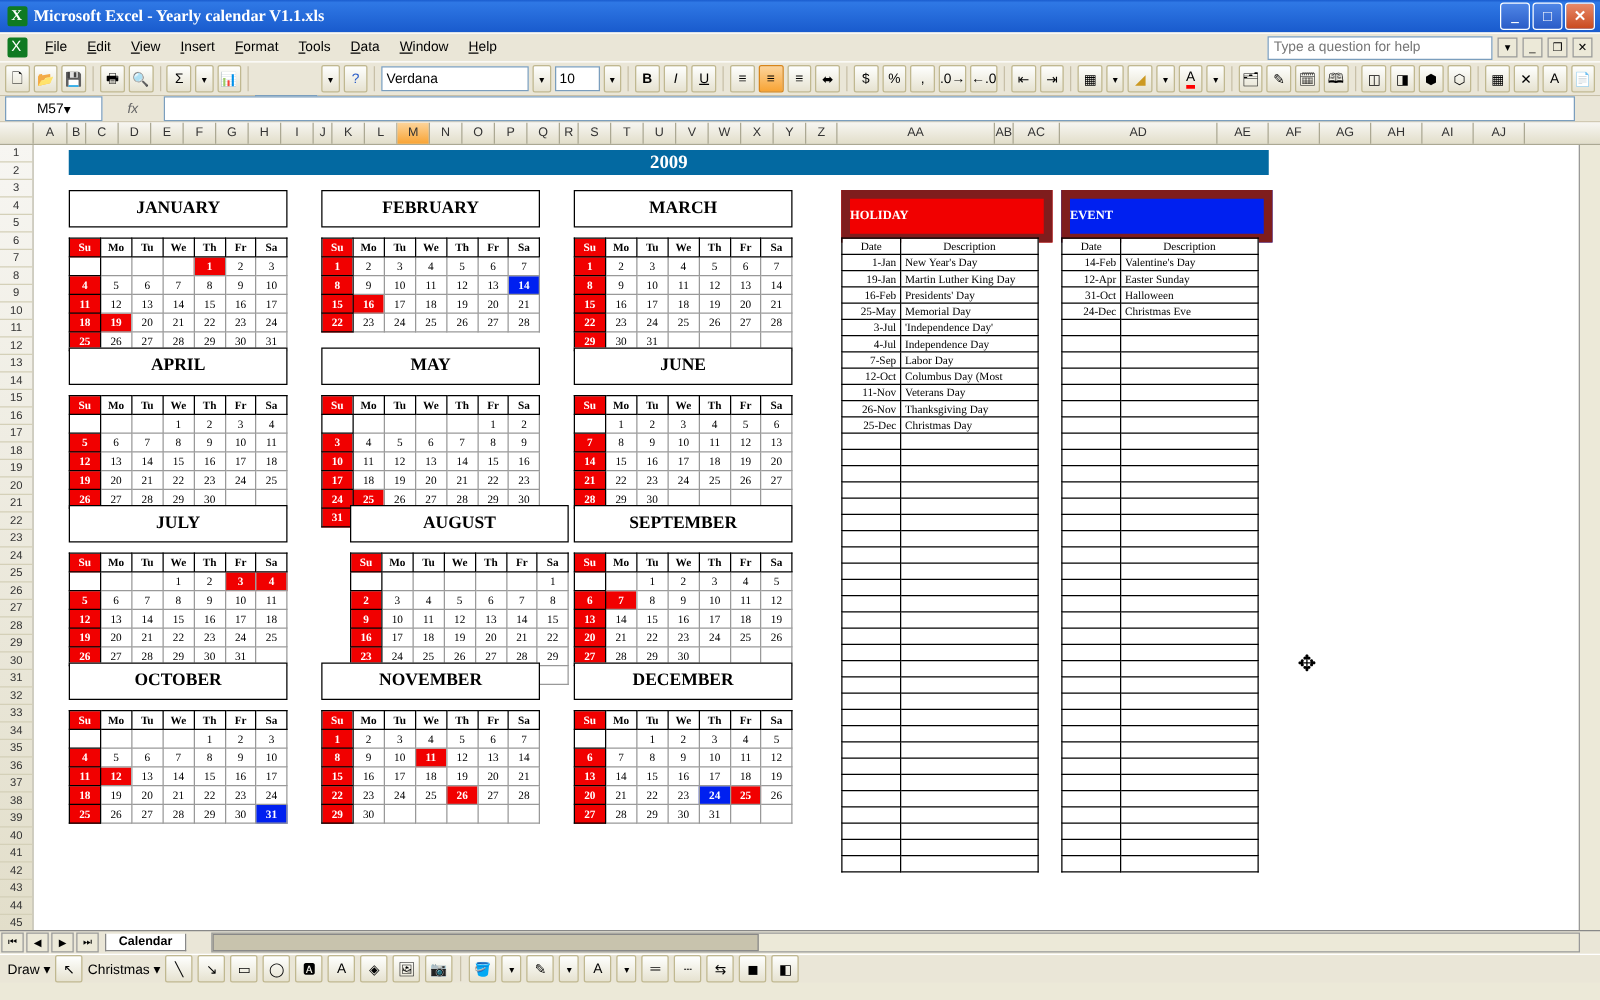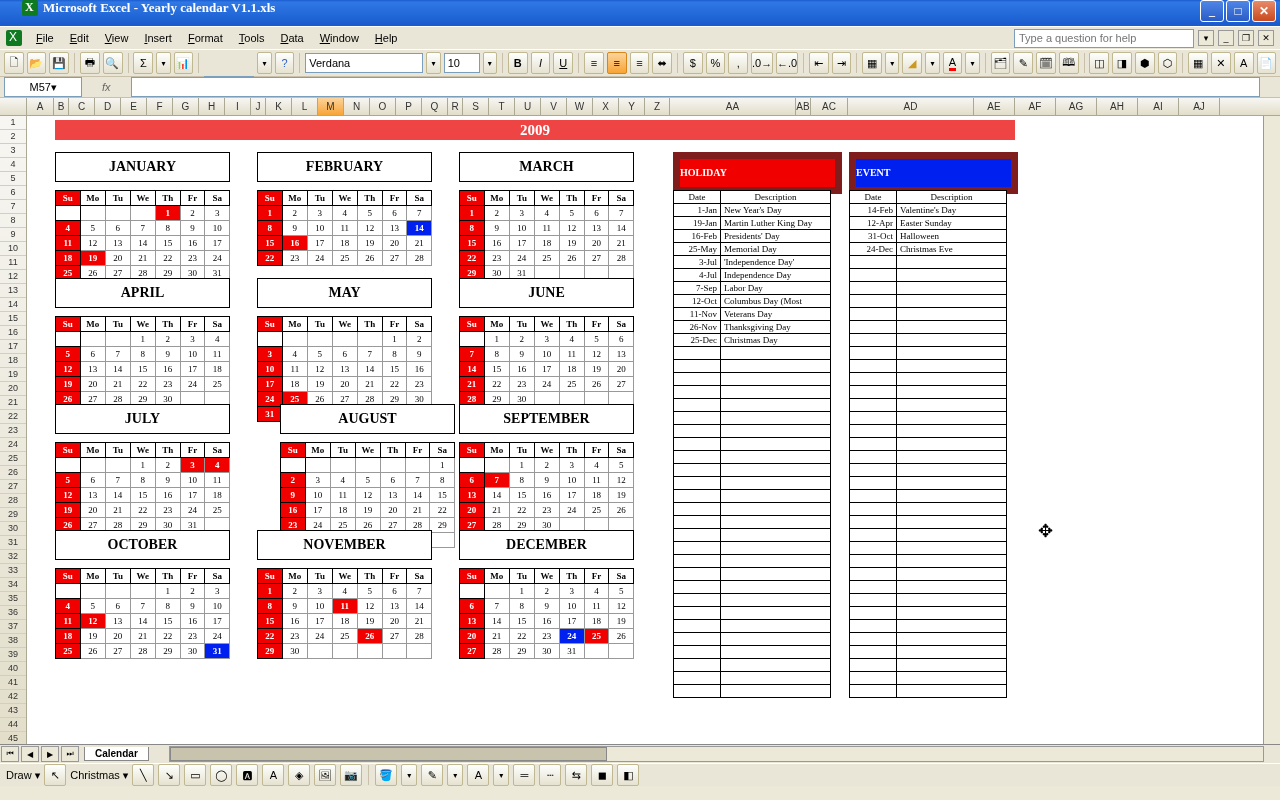--- a/index.html
+++ b/index.html
@@ -1,16 +1,16 @@
 <!DOCTYPE html>
 <html><head>
 <meta charset="utf-8">
 <style>
 html,body{margin:0;padding:0;font-family:Tahoma,Verdana,sans-serif;font-size:11px;background:#ece9d8;color:#000;overflow:hidden;width:1280px;height:800px}
-.titlebar{height:26px;background:linear-gradient(#1a5cce,#2f78e5 8%,#1a5cce 95%);display:flex;align-items:flex-start;color:#fff;font-family:Tahoma;font-size:13px;font-weight:bold;padding-left:22px}
+.titlebar{height:26px;background:linear-gradient(#1a5cce,#2f78e5 8%,#1a5cce 95%);display:flex;align-items:center;color:#fff;font-family:Tahoma;font-size:13px;font-weight:bold;padding-left:6px}
 .titlebar .ticon{width:16px;height:16px;background:#0f7a22;margin-right:5px;display:inline-block;position:relative;border-radius:2px}
 .titlebar .ticon::after{content:"X";position:absolute;left:3px;top:0;color:#fff;font-size:12px}
 .titlebar .title{flex:1}
 .winbtns{display:flex;gap:2px;margin-right:4px}
 .winbtn{width:22px;height:20px;border:1px solid #fff;border-radius:3px;display:flex;align-items:center;justify-content:center;color:#fff;font-weight:bold;font-size:12px}
 .winbtn.min,.winbtn.max{background:linear-gradient(#4f86e6,#2a5cc7)}
 .winbtn.close{background:linear-gradient(#e88a6a,#c94a1e)}
 .menubar{height:22px;background:#eae6d7;display:flex;align-items:center;padding:0 6px;border-top:1px solid #fff}
 .menubar .micon{width:16px;height:16px;background:#0f7a22;margin-right:6px;border-radius:2px;position:relative}
 .menubar .micon::after{content:"X";position:absolute;left:3px;top:0;color:#fff;font-size:12px}
@@ -34,21 +34,21 @@
 .grid{position:relative;background:#fff;height:646px;overflow:hidden}
 .colhdr{display:flex;height:17px;background:linear-gradient(#f7f6f2,#e2deca);border-bottom:1px solid #aba893}
 .rowhdrspace{width:26px;border-right:1px solid #aba893}
 .ch{border-right:1px solid #aba893;text-align:center;font-size:10px;color:#333;line-height:17px}
 .ch.sel{background:linear-gradient(#fcd49b,#f8a435)}
 .gridbody{display:flex;height:629px}
 .rowhdrs{width:26px;background:linear-gradient(#f7f6f2,#e2deca);border-right:1px solid #aba893}
 .rh{height:13px;border-bottom:1px solid #d4d0b8;text-align:center;font-size:9px;line-height:13px;color:#333}
 .content{position:relative;flex:1;background:#fff}
 
-.yearbar{position:absolute;left:28px;top:4px;width:960px;height:20px;background:#ef4444;color:#fff;text-align:center;font-family:Verdana;font-size:15px;font-weight:bold;line-height:20px}
+.yearbar{position:absolute;left:28px;top:4px;width:960px;height:20px;background:#0369a1;color:#fff;text-align:center;font-family:Verdana;font-size:15px;font-weight:bold;line-height:20px}
 .monthblock{position:absolute;width:175px}
 .mtitle{height:28px;border:1px solid #000;text-align:center;font-family:Verdana;font-weight:bold;font-size:14px;line-height:28px;background:#fff}
 .mgrid{margin-top:8px;border-collapse:collapse}
 .mgrid td{width:24px;height:12px;border:1px solid #999;font-family:Verdana;font-size:9px;text-align:center;background:#fff}
 .mgrid .dh{font-weight:bold;border:1px solid #000}
 .mgrid .su{background:#f10000;color:#fff;font-weight:bold;border-color:#000}
 .mgrid .hol{background:#f10000;color:#fff;font-weight:bold}
 .mgrid .ev{background:#0020f0;color:#fff;font-weight:bold}
 .mgrid .blank{background:#fff}
 

